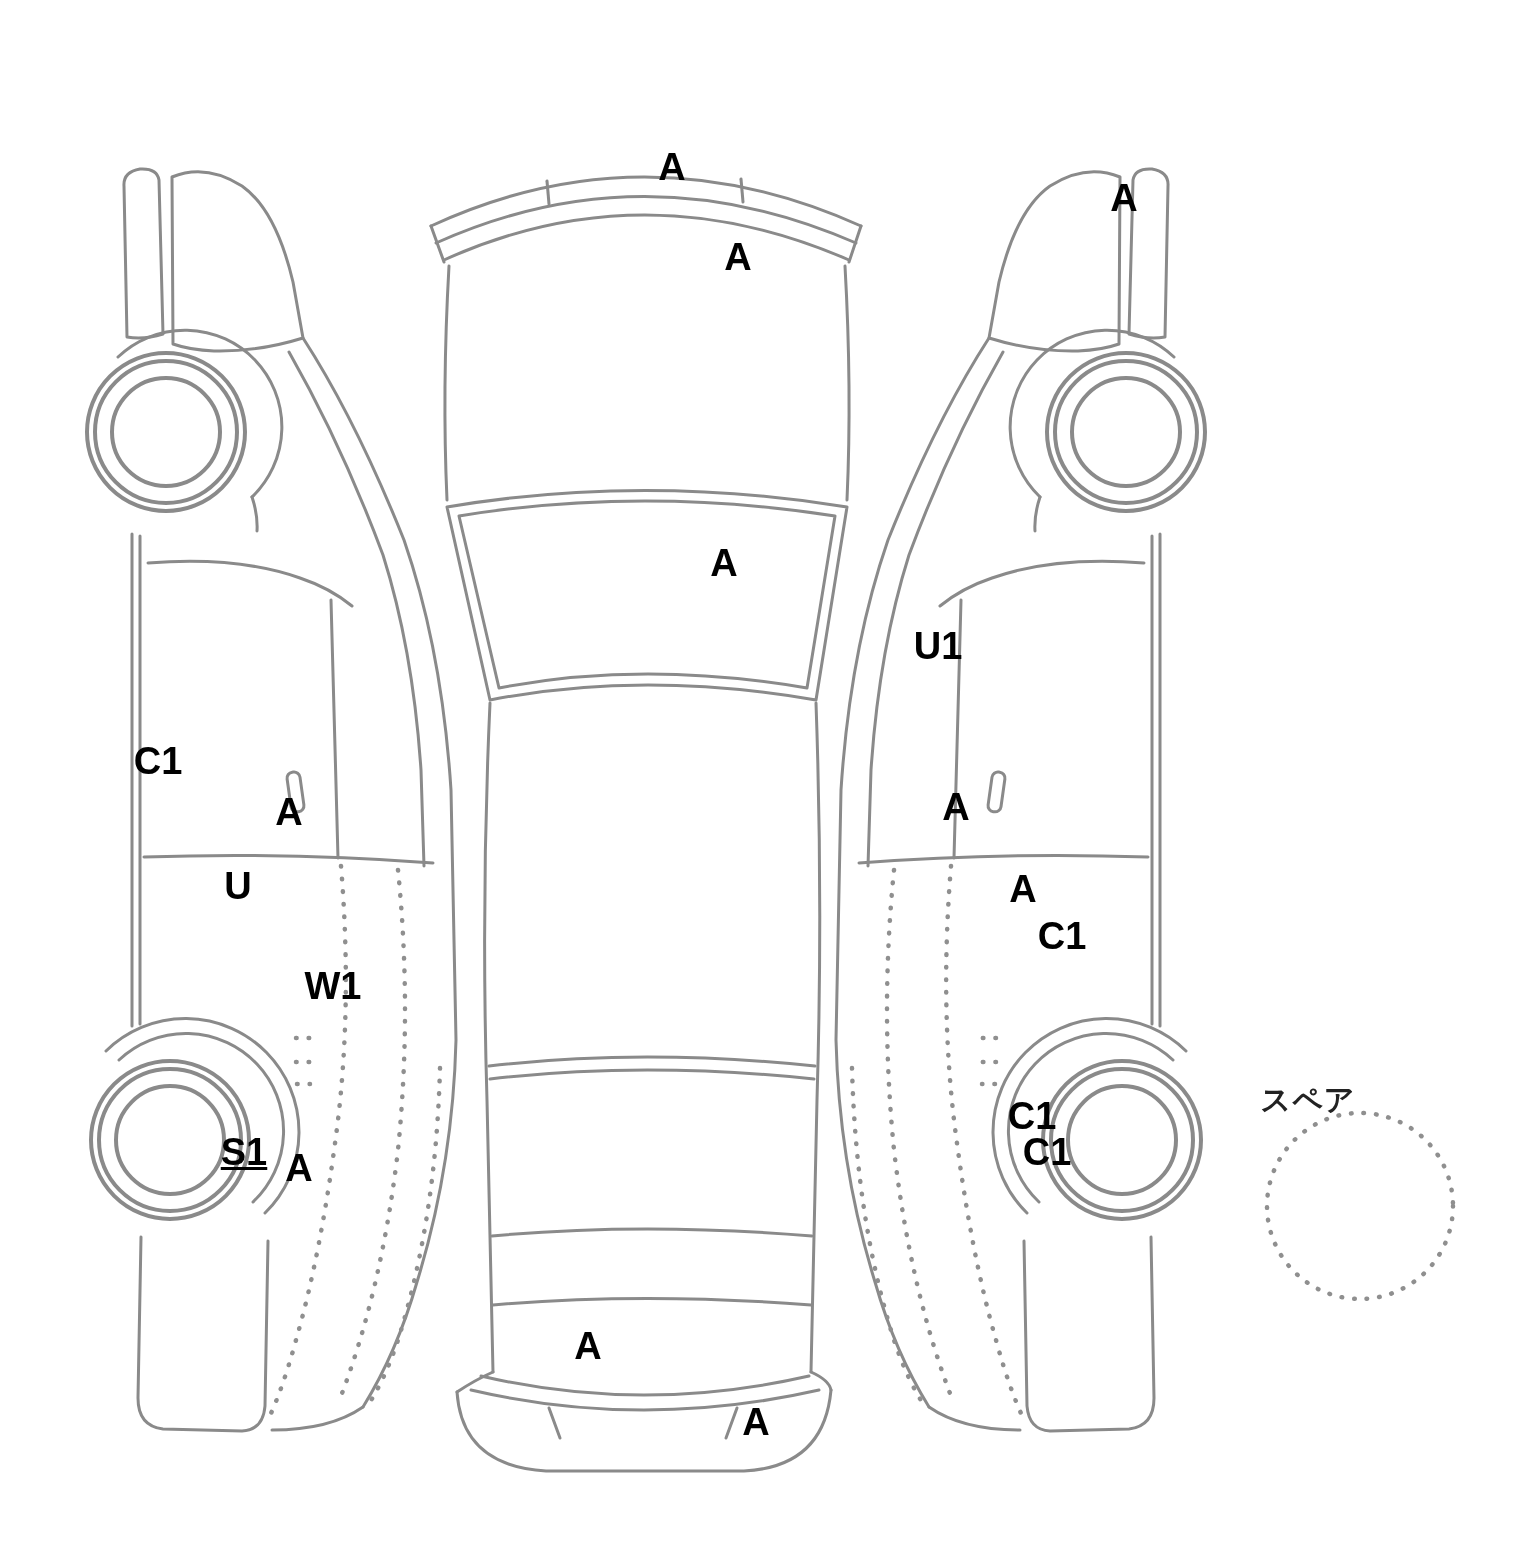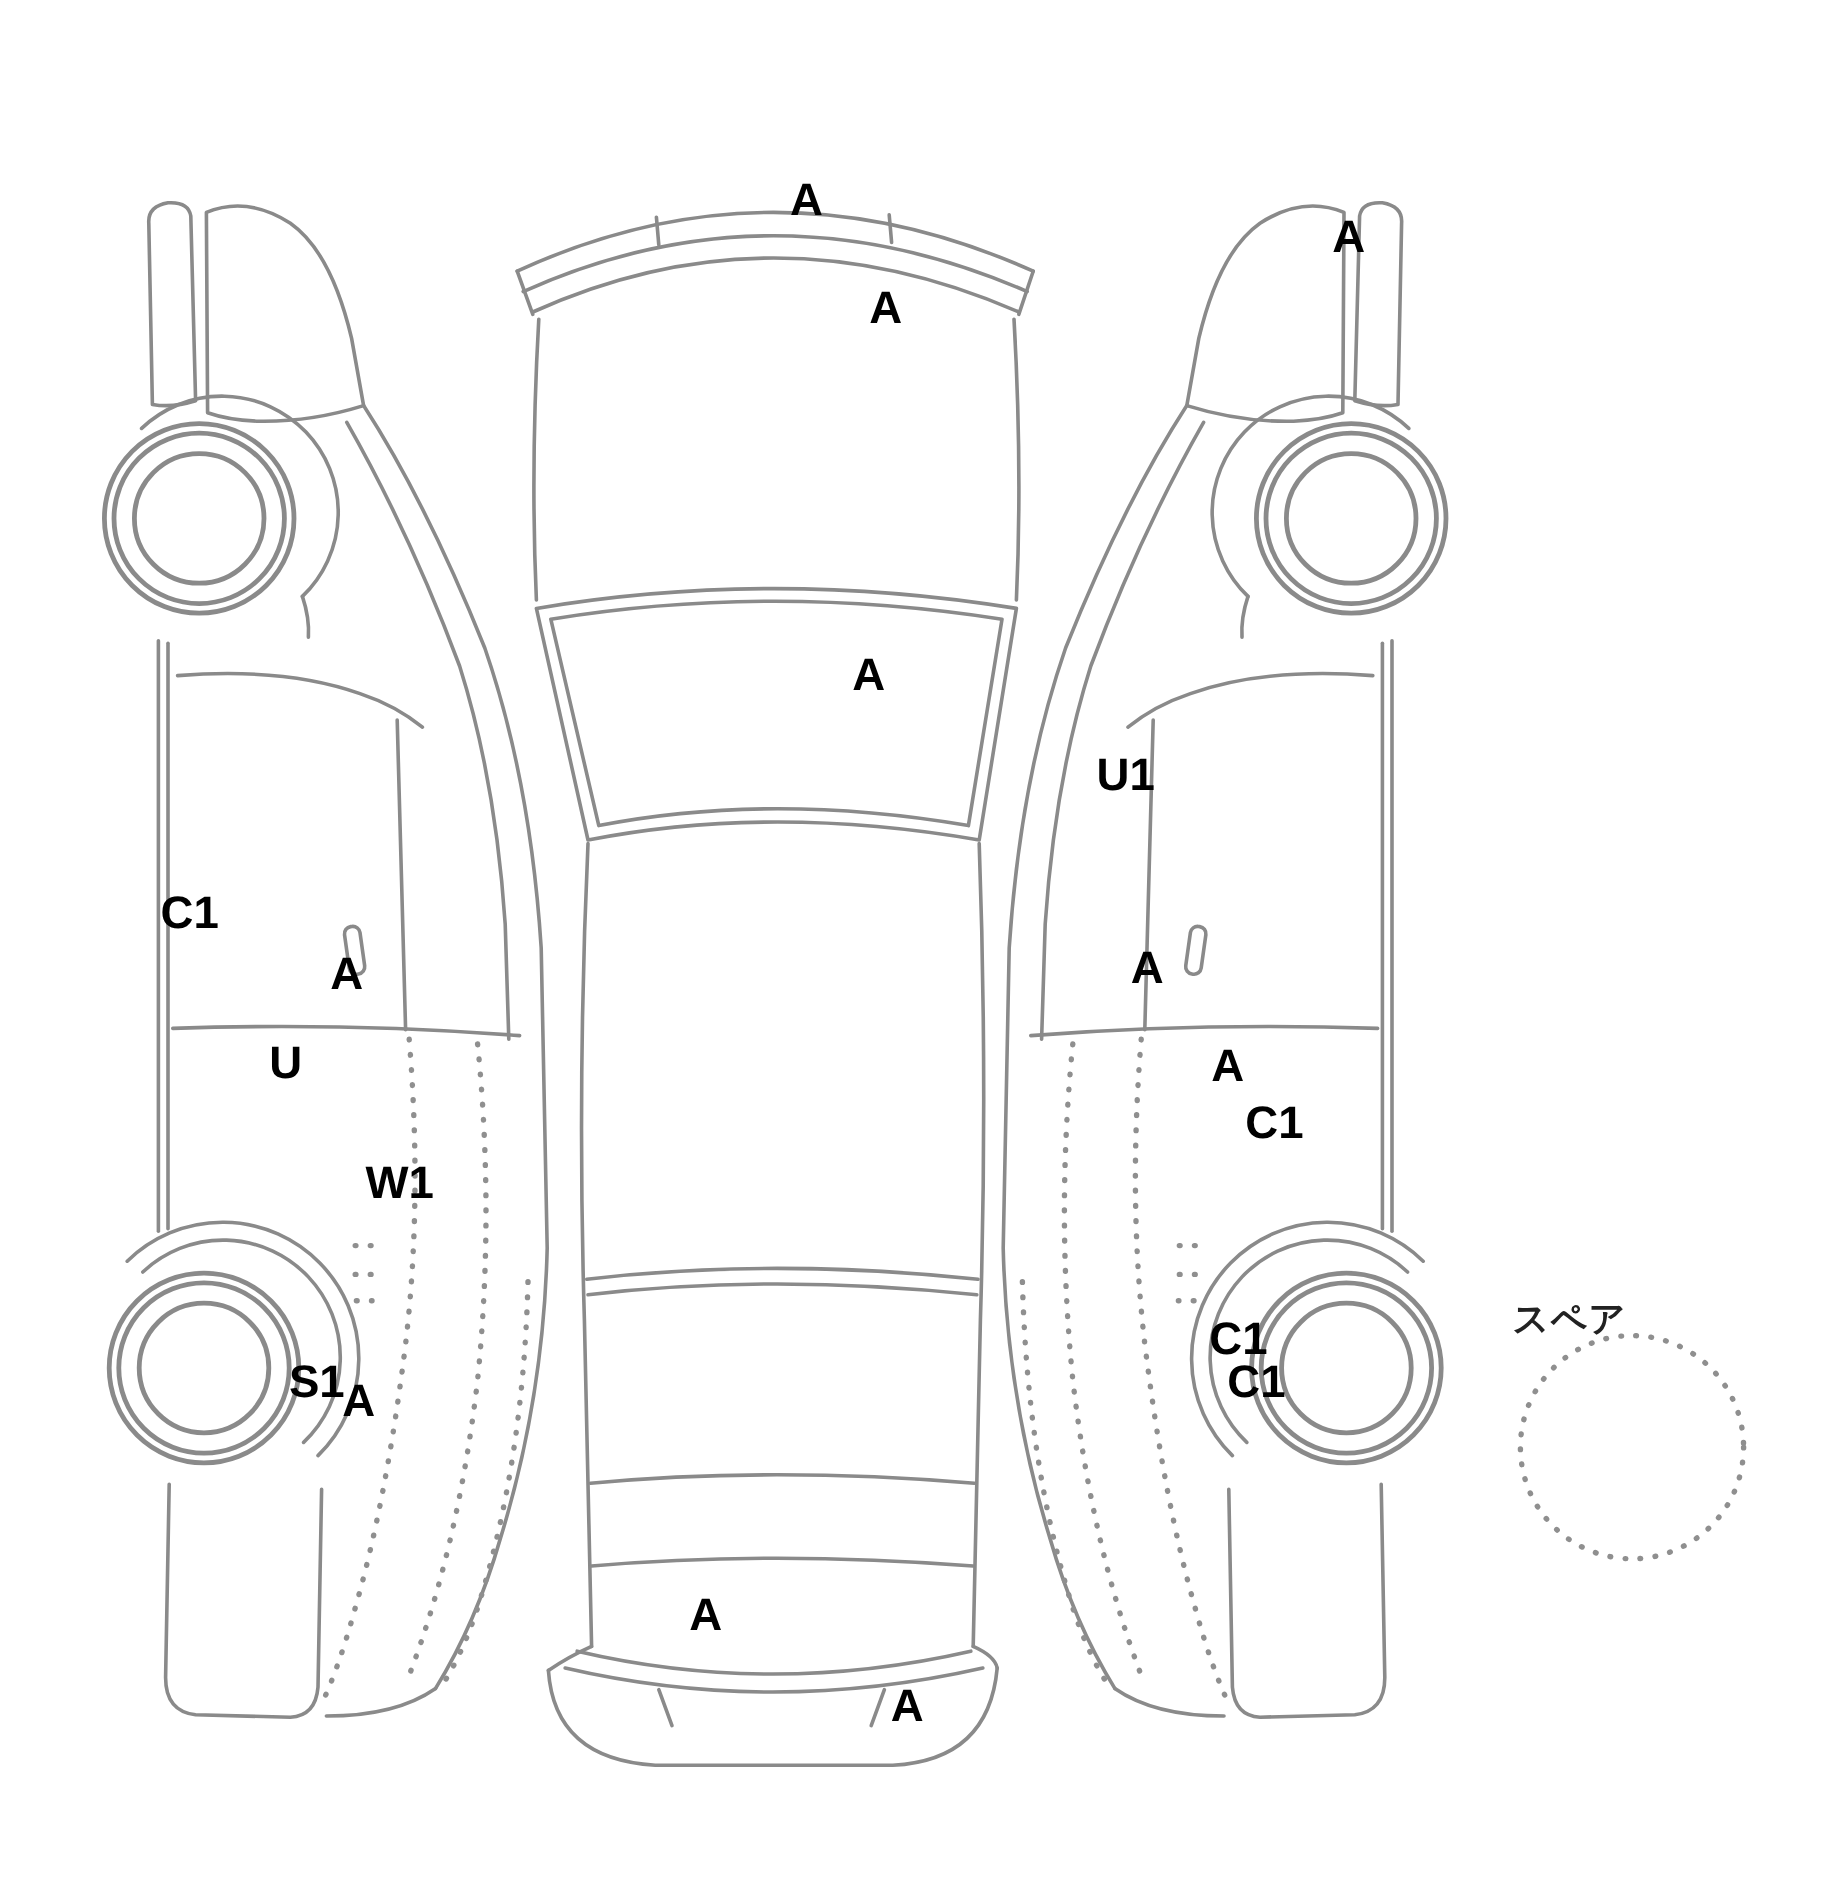--- a/index.html
+++ b/index.html
@@ -146,20 +146,20 @@
   <div class="marker" style="left: 938px; top: 646px;">U1</div>
   <div class="marker" style="left: 158px; top: 761px;">C1</div>
   <div class="marker" style="left: 289px; top: 812px;">A</div>
   <div class="marker" style="left: 956px; top: 807px;">A</div>
   <div class="marker" style="left: 238px; top: 886px;">U</div>
   <div class="marker" style="left: 1023px; top: 889px;">A</div>
   <div class="marker" style="left: 1062px; top: 936px;">C1</div>
   <div class="marker" style="left: 333px; top: 986px;">W1</div>
   <div class="marker" style="left: 1032px; top: 1116px;">C1</div>
   <div class="marker" style="left: 1047px; top: 1152px;">C1</div>
-  <div class="marker" style="left: 264px; top: 1152px;">S1</div>
+  <div class="marker" style="left: 244px; top: 1152px; text-decoration: underline;">S1</div>
   <div class="marker" style="left: 299px; top: 1168px;">A</div>
   <div class="marker" style="left: 588px; top: 1346px;">A</div>
   <div class="marker" style="left: 756px; top: 1422px;">A</div>
 
   <div class="spare-label" style="left: 1308px; top: 1056px; margin-top: 44px;">スペア</div>
 
 </div>
 
 </body></html>

